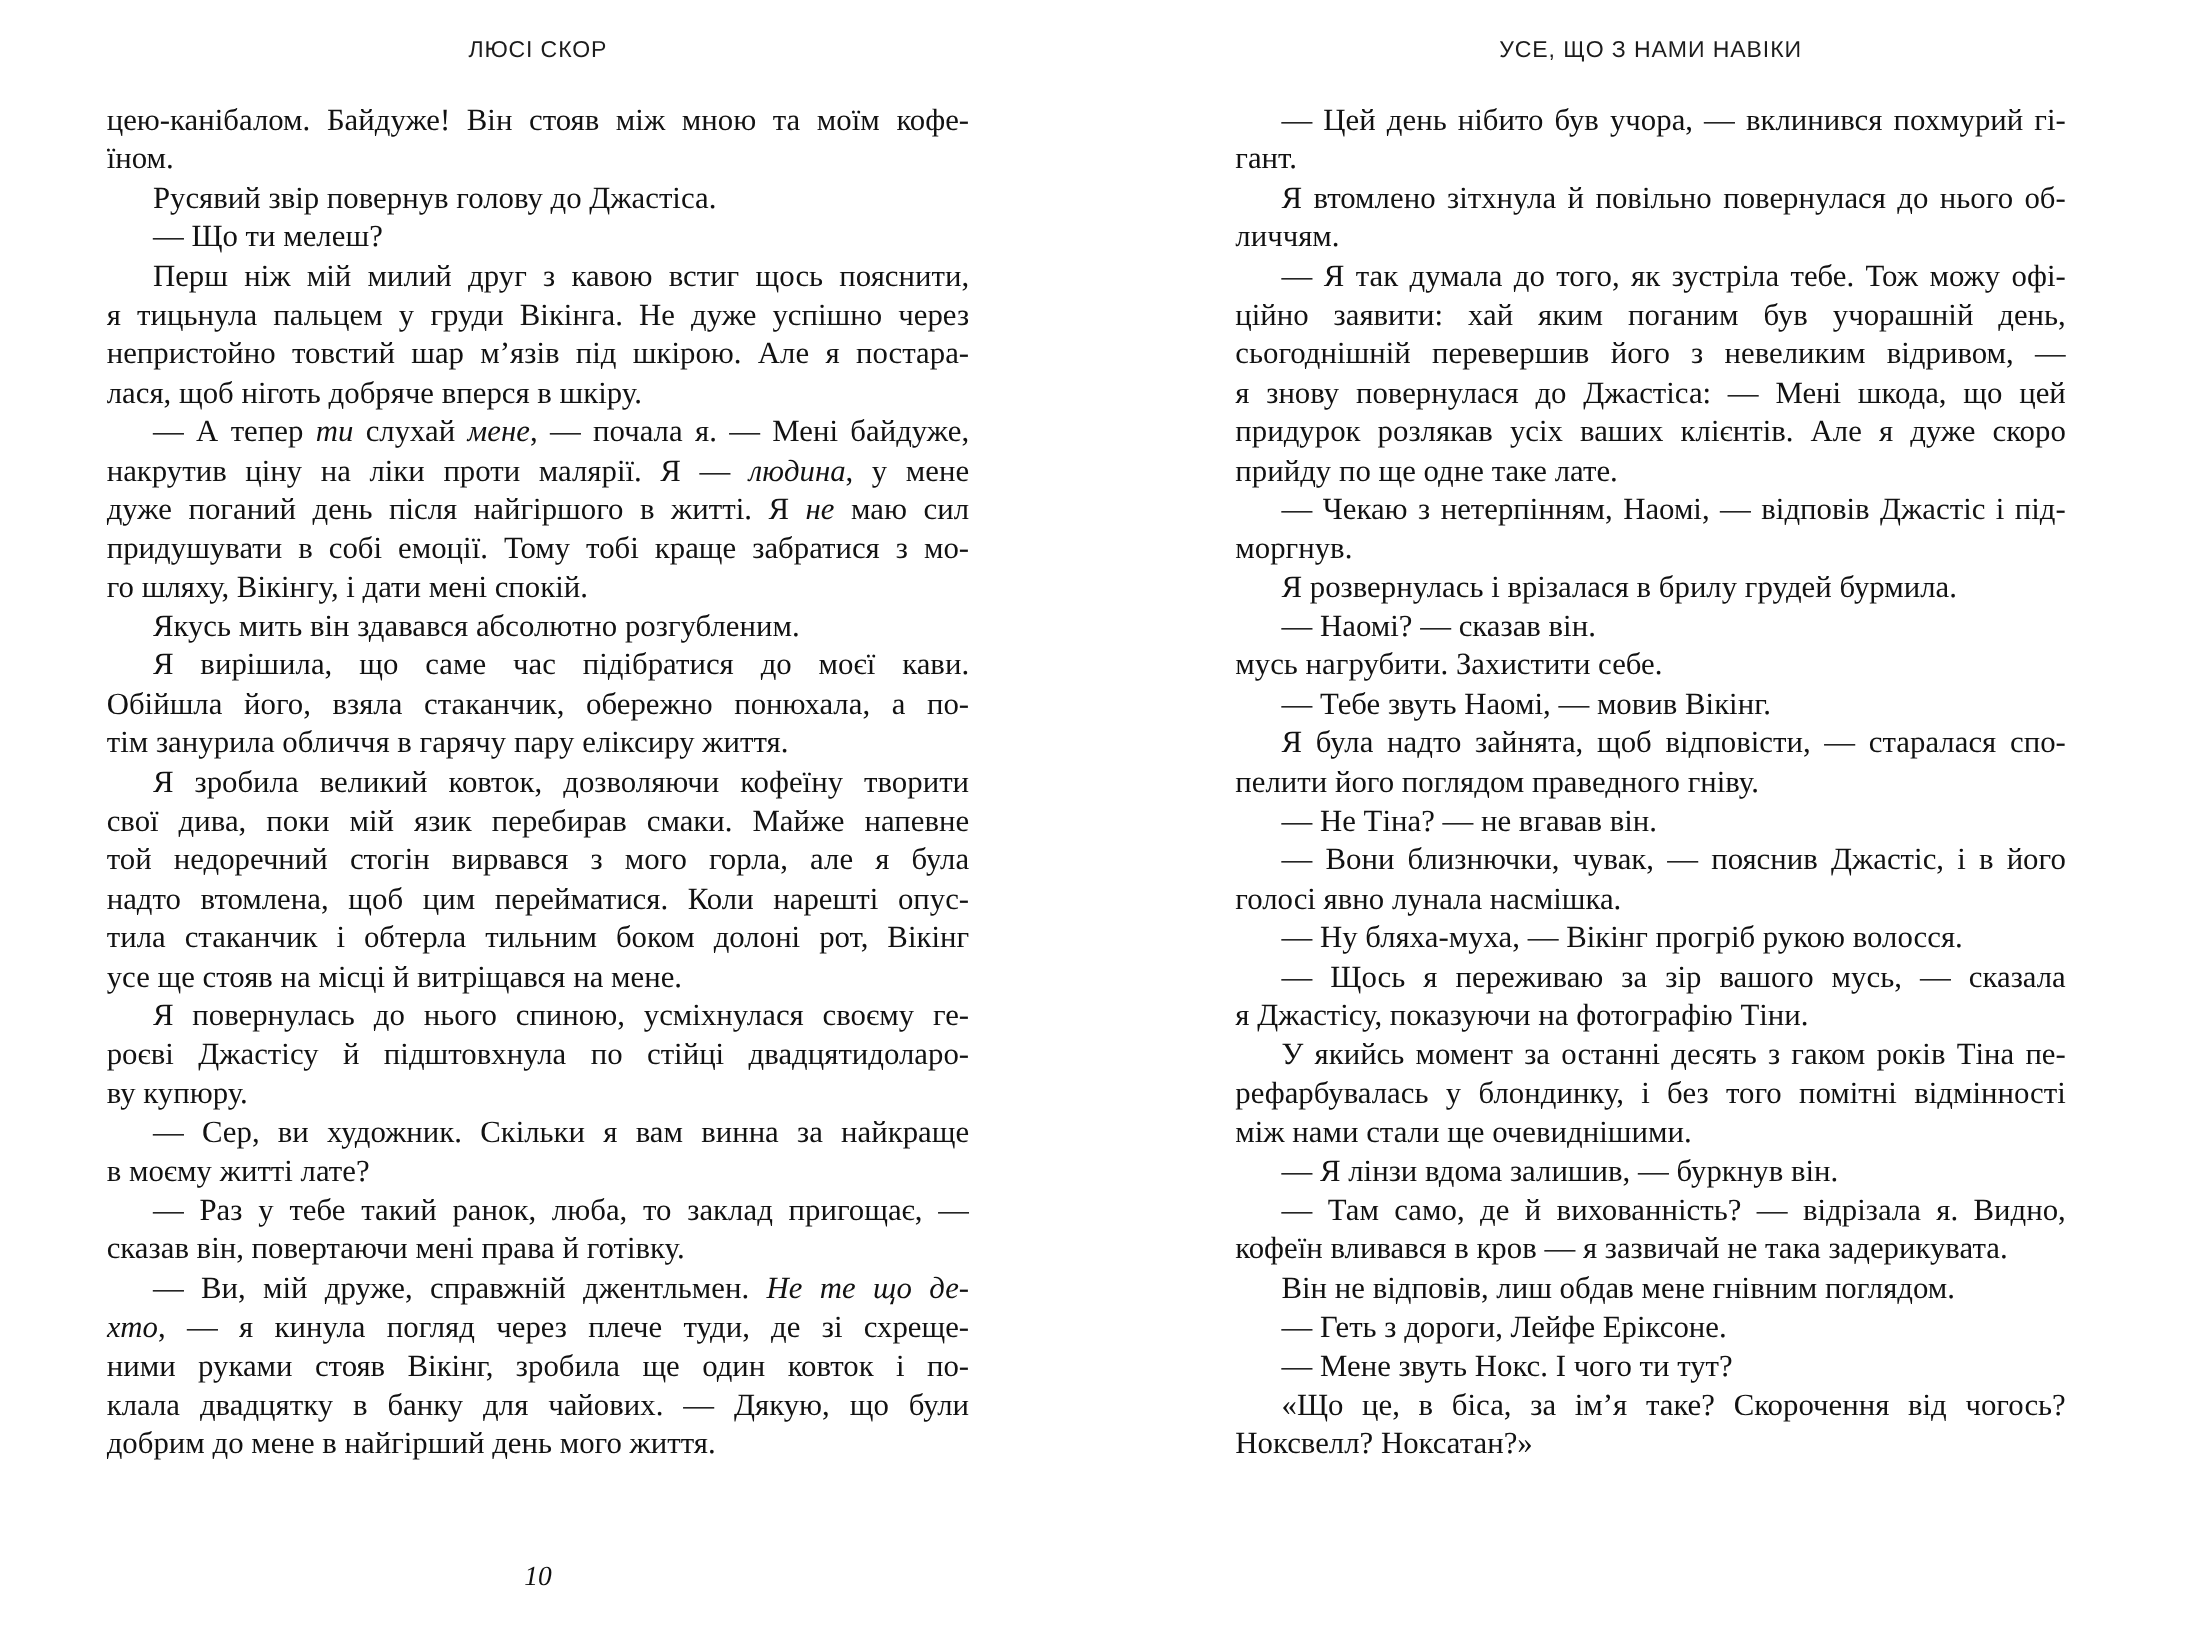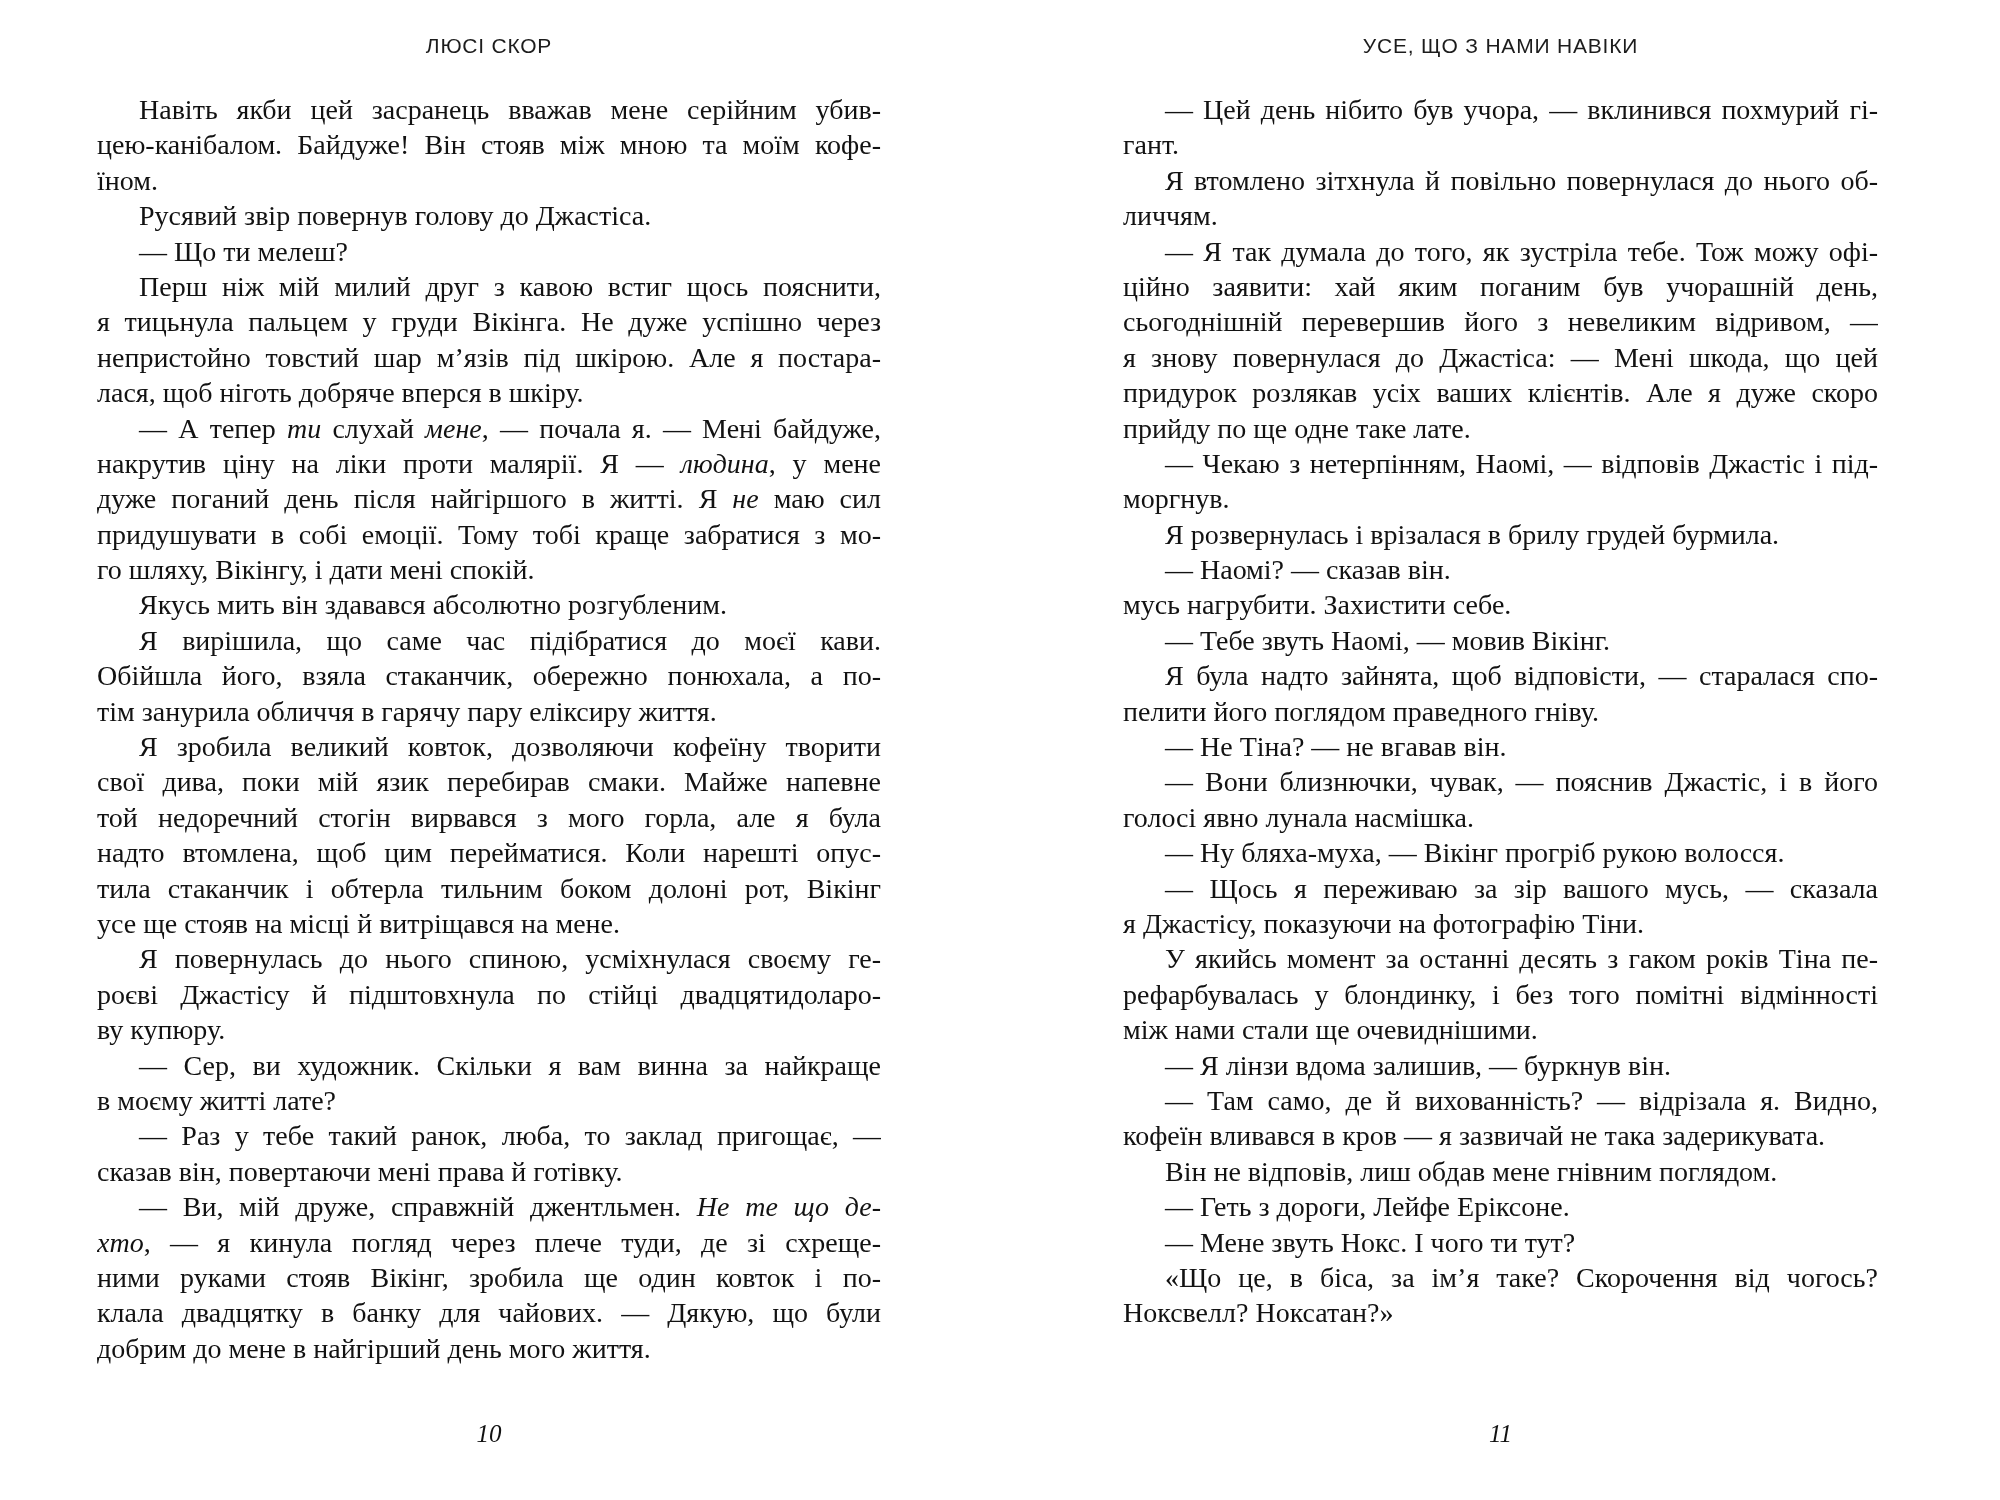--- a/index.html
+++ b/index.html
@@ -72,21 +72,20 @@
     color: #111111;
     font-style: italic;
   }
 </style>
 </head>
 <body>
 
 <div class="page page-left">
   <div class="running-head">ЛЮСІ СКОР</div>
   <div class="body-text">
-      <div class="line indent just">Навіть якби цей засранець вважав мене серійним убив-</div>
       <div class="line just">цею-канібалом. Байдуже! Він стояв між мною та моїм кофе-</div>
       <div class="line">їном.</div>
       <div class="line indent">Русявий звір повернув голову до Джастіса.</div>
       <div class="line indent">— Що ти мелеш?</div>
       <div class="line indent just">Перш ніж мій милий друг з кавою встиг щось пояснити,</div>
       <div class="line just">я тицьнула пальцем у груди Вікінга. Не дуже успішно через</div>
       <div class="line just">непристойно товстий шар м’язів під шкірою. Але я постара-</div>
       <div class="line">лася, щоб ніготь добряче вперся в шкіру.</div>
       <div class="line indent just">— А тепер <em>ти</em> слухай <em>мене</em>, — почала я. — Мені байдуже,</div>
       <div class="line just">накрутив ціну на ліки проти малярії. Я — <em>людина</em>, у мене</div>
@@ -151,14 +150,13 @@
       <div class="line">між нами стали ще очевиднішими.</div>
       <div class="line indent">— Я лінзи вдома залишив, — буркнув він.</div>
       <div class="line indent just">— Там само, де й вихованність? — відрізала я. Видно,</div>
       <div class="line">кофеїн вливався в кров — я зазвичай не така задерикувата.</div>
       <div class="line indent">Він не відповів, лиш обдав мене гнівним поглядом.</div>
       <div class="line indent">— Геть з дороги, Лейфе Еріксоне.</div>
       <div class="line indent">— Мене звуть Нокс. І чого ти тут?</div>
       <div class="line indent just">«Що це, в біса, за ім’я таке? Скорочення від чогось?</div>
       <div class="line">Ноксвелл? Ноксатан?»</div>
     </div>
-  <div class="page-number">11</div>
 </div>
 
 </body></html>

